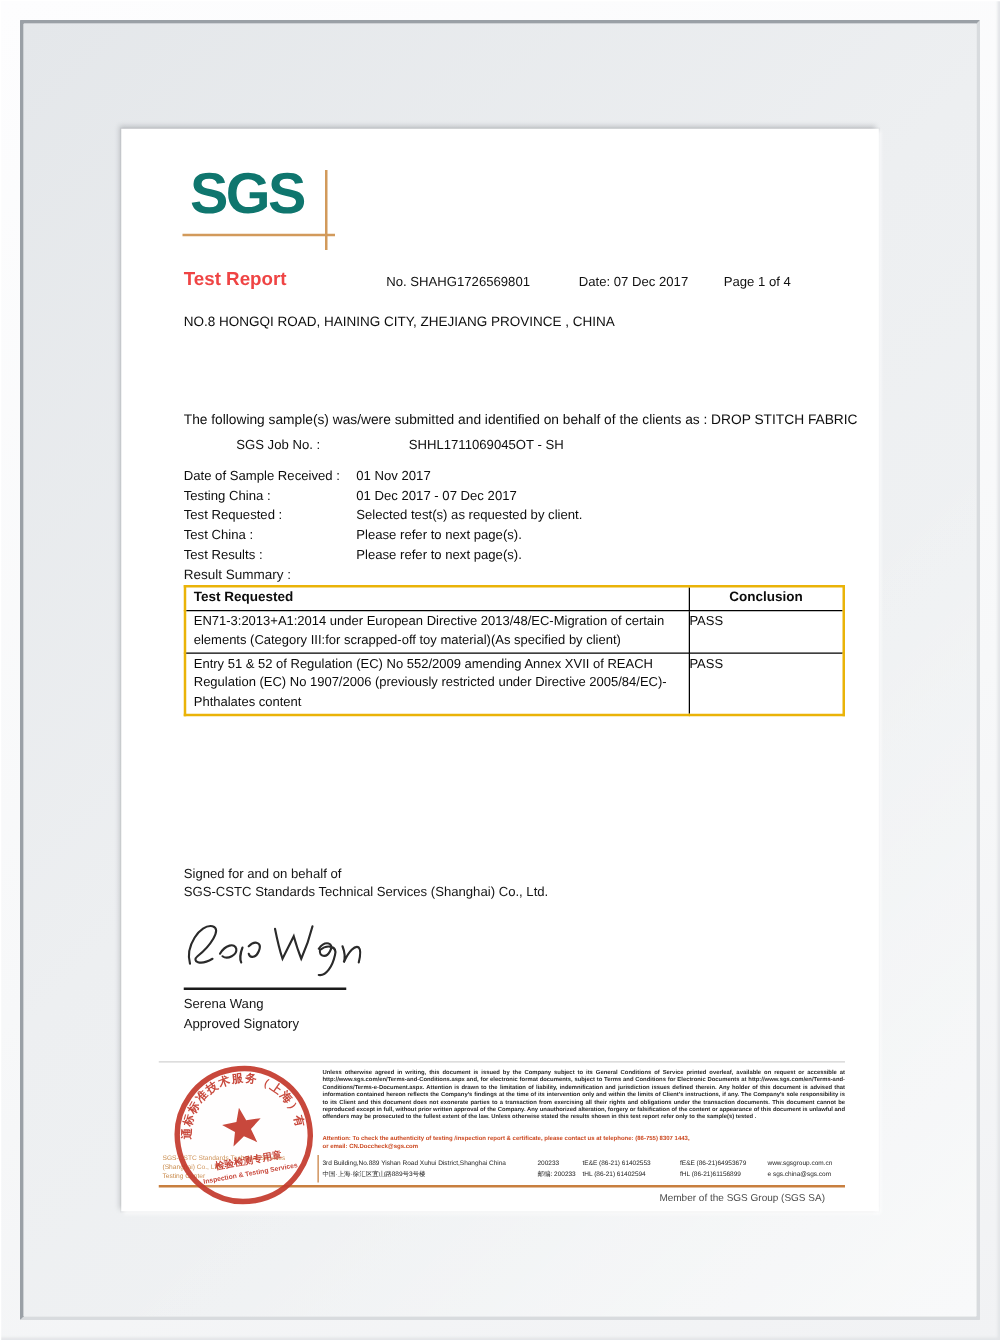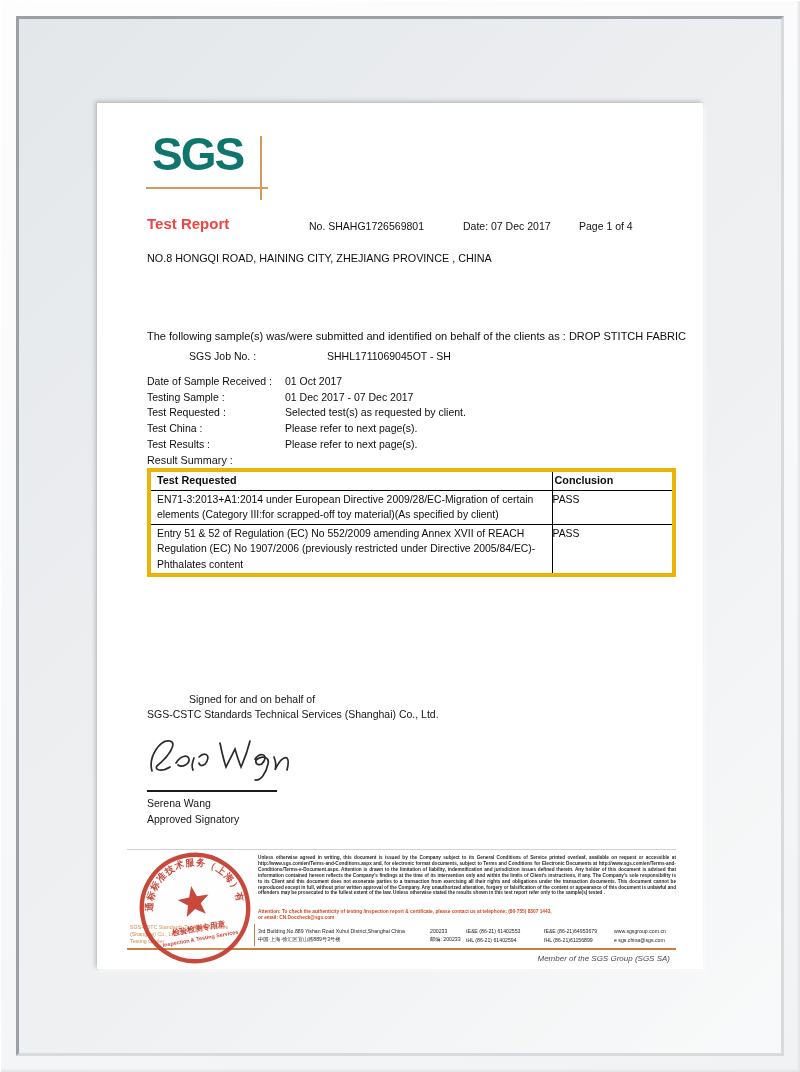--- a/index.html
+++ b/index.html
@@ -36,50 +36,50 @@
 
   .job-row, .field-row { display:flex; font-size:10.5px; color:#0e0e0e; }
   .job-row { left:50px; top:247px; width:520px;margin-left:42px; }
   .fields { left:50px; top:270px; width:530px; }
   .field-row { height:15.7px; align-items:center; }
   .flabel { flex:0 0 138px; }
 
   .result-summary { left:50px; top:351px; font-size:10.8px; }
 
   table.summary { position:absolute; left:50px; top:365px; width:529px; border-collapse:collapse;
-                  table-layout:fixed; border:4px solid #eab308; font-size:10.4px; color:#0c0c0c; }
+                  table-layout:fixed; border:2px solid #eab308; font-size:10.4px; color:#0c0c0c; }
   table.summary th, table.summary td { border:1px solid #000; vertical-align:top; line-height:15.5px; }
   th.col-test { width:403px; text-align:left; padding:1px 6px; height:19px; font-size:10.8px; }
-  th.col-conc { text-align:left; padding:1px 2px; font-size:10.8px; }
+  th.col-conc { text-align:center; padding:1px 2px; font-size:10.8px; }
   td.cell-test { padding:1px 8px 1px 6px; }
   td.cell-conc { text-align:left; padding-top:1px; }
   tr.r1 td { height:34px; } tr.r2 td { height:50px; }
 
   
-  .signed1 { left:50px; top:590px; font-size:10.5px;margin-left:42px; }
+  .signed1 { left:50px; top:590px; font-size:10.5px; }
   .signed2 { left:50px; top:605px; font-size:10.5px; }
   .sig-svg { left:45px; top:624px; }
   .sig-line { left:50px; top:687px; width:130px; height:2px; background:#1a1a1a; }
   .sig-name { left:50px; top:694px; font-size:10.5px; }
   .sig-title { left:50px; top:710px; font-size:10.5px; }
 
   
   .footer { left:30px; top:746px; width:549px; height:118px; border-top:1px solid #d2d2d2; }
   .disclaimer { position:absolute; left:131px; top:5px; width:418px; font-size:4.7px; line-height:5.9px;
                 text-align:justify; color:#2a2a2a; font-weight:bold; }
   .attention { position:absolute; left:131px; top:59px; width:418px; font-size:4.8px; line-height:6px;
                color:#cc4a22; font-weight:bold; }
   .addr-block { position:absolute; left:131px; top:76px; width:418px; font-size:5.2px; color:#1c1c1c; }
   .addr-row { display:flex; height:9px; align-items:center; }
   .a1 { flex:0 0 172px; } .a2 { flex:0 0 36px; } .a3 { flex:0 0 78px; } .a4 { flex:0 0 70px; } .a5 { flex:1; }
   .footer-vline { position:absolute; left:127px; top:74px; width:1px; height:22px; background:#c87f3f; }
   .footer-company { position:absolute; left:3px; top:74px; width:124px; font-size:5.3px; line-height:7px;
                     color:#c88a4a; }
   .orange-line { position:absolute; left:0; top:98px; width:549px; height:2px; background:#c87f3f; }
-  .member { position:absolute; right:6px; top:104px; font-size:8px; color:#4a4a4a;font-style:italic; }
+  .member { position:absolute; right:16px; top:104px; font-size:8px; color:#4a4a4a; }
 
   .stamp { position:absolute; left:10px; top:0px; width:116px; height:116px; transform:rotate(-10deg); opacity:.93; }
   .stamp text { font-family:"Liberation Sans","DejaVu Sans",sans-serif; }
 </style>
 </head>
 <body>
 
 <div class="scene">
   <div class="frame-outer"></div>
   <div class="frame-lip"></div>
@@ -103,24 +103,24 @@
     <div class="abs sample-line">The following sample(s) was/were submitted and identified on behalf of the clients as : DROP STITCH FABRIC</div>
 
     <div class="abs job-row">
       <span class="flabel">SGS Job No. :</span>
       <span>SHHL1711069045OT - SH</span>
     </div>
 
     <div class="abs fields">
       <div class="field-row">
         <span class="flabel">Date of Sample Received :</span>
-        <span>01 Oct 2017</span>
-      </div>
-      <div class="field-row">
-        <span class="flabel">Testing Sample :</span>
+        <span>01 Nov 2017</span>
+      </div>
+      <div class="field-row">
+        <span class="flabel">Testing China :</span>
         <span>01 Dec 2017 - 07 Dec 2017</span>
       </div>
       <div class="field-row">
         <span class="flabel">Test Requested :</span>
         <span>Selected test(s) as requested by client.</span>
       </div>
       <div class="field-row">
         <span class="flabel">Test China :</span>
         <span>Please refer to next page(s).</span>
       </div>
@@ -134,21 +134,21 @@
 
     <table class="summary">
       <thead>
         <tr>
           <th class="col-test">Test Requested</th>
           <th class="col-conc">Conclusion</th>
         </tr>
       </thead>
       <tbody>
         <tr class="r1">
-          <td class="cell-test">EN71-3:2013+A1:2014 under European Directive 2009/28/EC-Migration of certain elements (Category III:for scrapped-off toy material)(As specified by client)</td>
+          <td class="cell-test">EN71-3:2013+A1:2014 under European Directive 2013/48/EC-Migration of certain elements (Category III:for scrapped-off toy material)(As specified by client)</td>
           <td class="cell-conc">PASS</td>
         </tr>
         <tr class="r2">
           <td class="cell-test">Entry 51 &amp; 52 of Regulation (EC) No 552/2009 amending Annex XVII of REACH Regulation (EC) No 1907/2006 (previously restricted under Directive 2005/84/EC)-Phthalates content</td>
           <td class="cell-conc">PASS</td>
         </tr>
       </tbody>
     </table>
 
     <div class="abs signed1">Signed for and on behalf of</div>

